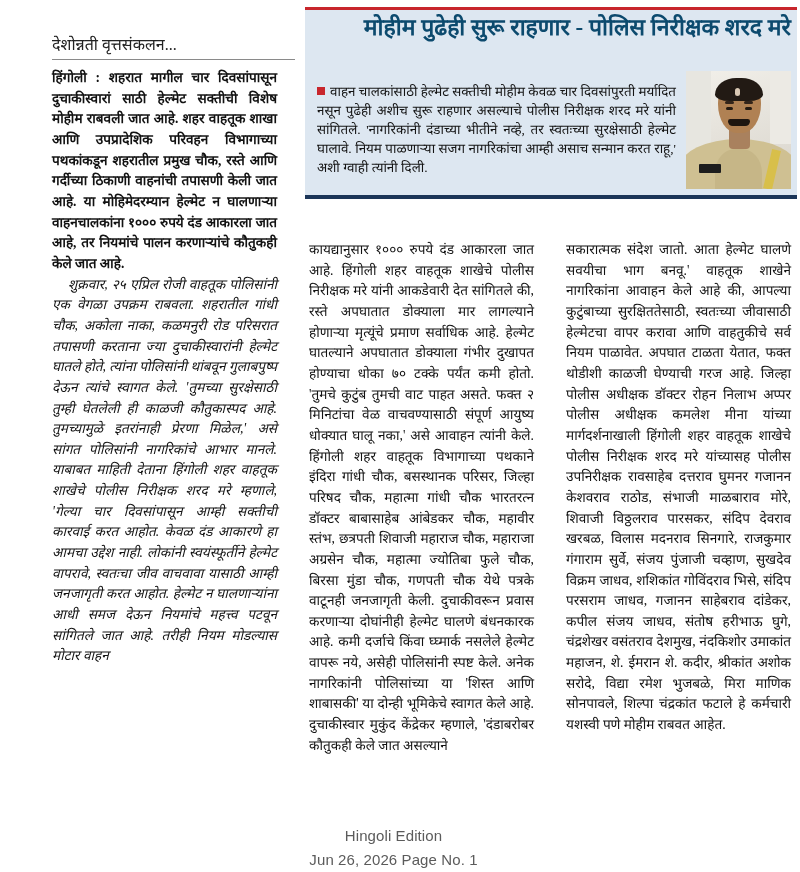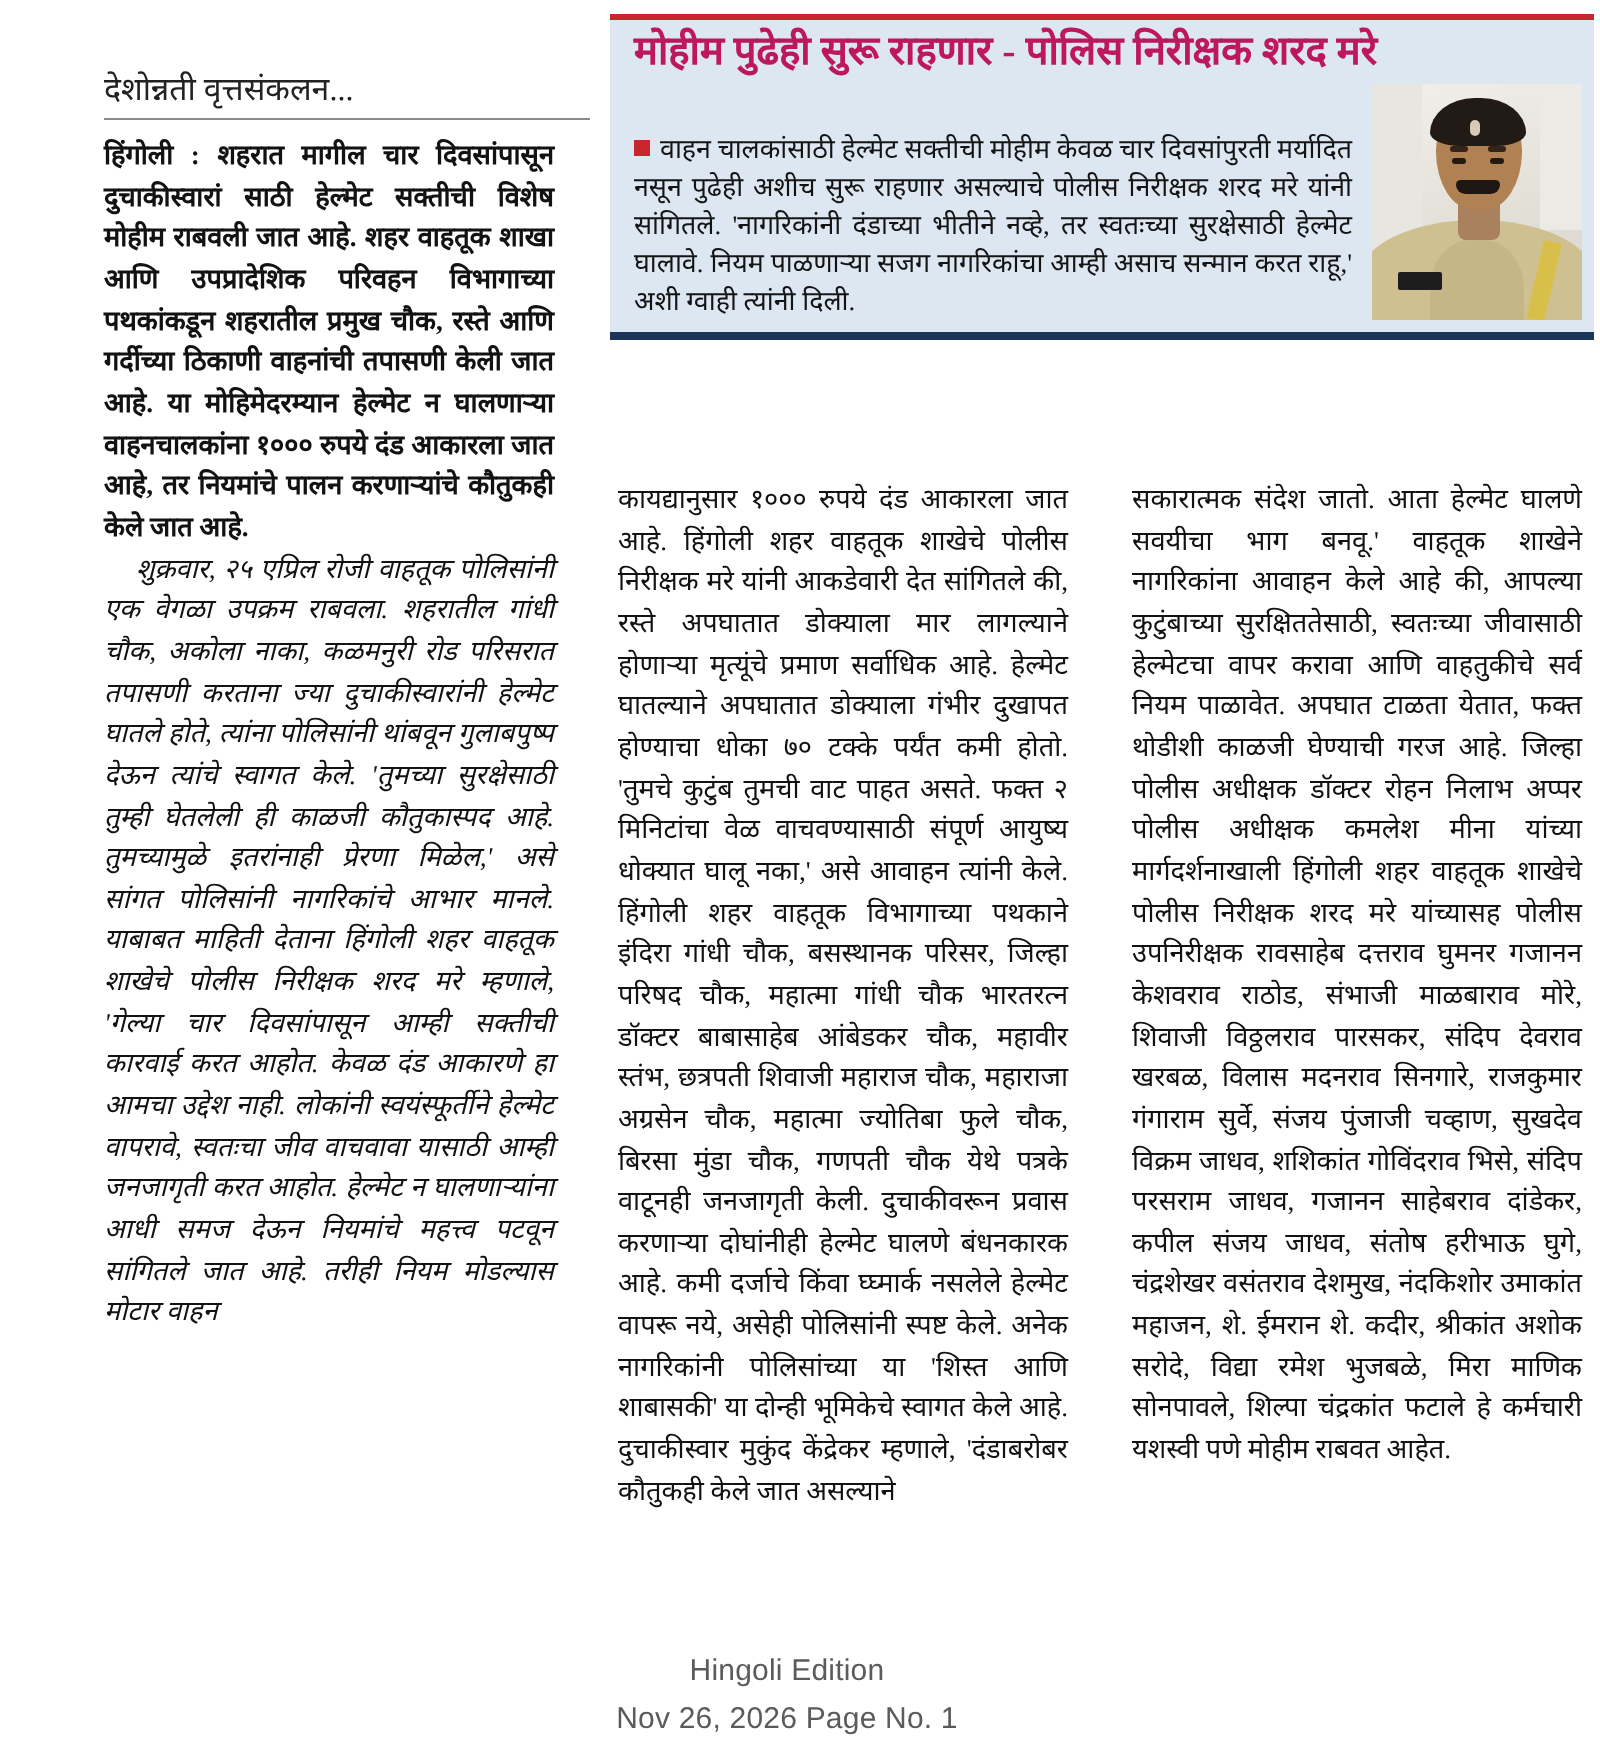--- a/index.html
+++ b/index.html
@@ -84,29 +84,31 @@
     width: 492px;
     background: #dde7f1;
     border-top: 3px solid #c8262c;
     border-bottom: 4px solid #1b3558;
     box-sizing: border-box;
     padding: 3px 6px 6px 6px;
   }
   .hl-title {
     font-family: "Liberation Serif", "DejaVu Serif", serif;
     font-weight: bold;
-    font-size: 20px;
-    color: #be185d;
+    font-size: 23px;
+    color: #0c4a6e;
     line-height: 1.25;
     padding: 1px 0 2px 6px;
     white-space: nowrap;
+    text-align: right;
   }
   .hl-body-row {
     display: flex;
-    align-items: flex-end;
+    align-items: center;
+    margin-top: 25px;
   }
   .hl-text {
     flex: 1 1 auto;
     font-family: "Liberation Serif", "DejaVu Serif", serif;
     font-size: 13.4px;
     line-height: 1.42;
     color: #141414;
     text-align: justify;
     padding: 0 6px 0 6px;
   }
@@ -255,17 +257,17 @@
       </div>
       <div class="col col-3">
         <p>सकारात्मक संदेश जातो. आता हेल्मेट घालणे सवयीचा भाग बनवू.' वाहतूक शाखेने नागरिकांना आवाहन केले आहे की, आपल्या कुटुंबाच्या सुरक्षिततेसाठी, स्वतःच्या जीवासाठी हेल्मेटचा वापर करावा आणि वाहतुकीचे सर्व नियम पाळावेत. अपघात टाळता येतात, फक्त थोडीशी काळजी घेण्याची गरज आहे. जिल्हा पोलीस अधीक्षक डॉक्टर रोहन निलाभ अप्पर पोलीस अधीक्षक कमलेश मीना यांच्या मार्गदर्शनाखाली हिंगोली शहर वाहतूक शाखेचे पोलीस निरीक्षक शरद मरे यांच्यासह पोलीस उपनिरीक्षक रावसाहेब दत्तराव घुमनर गजानन केशवराव राठोड, संभाजी माळबाराव मोरे, शिवाजी विठ्ठलराव पारसकर, संदिप देवराव खरबळ, विलास मदनराव सिनगारे, राजकुमार गंगाराम सुर्वे, संजय पुंजाजी चव्हाण, सुखदेव विक्रम जाधव, शशिकांत गोविंदराव भिसे, संदिप परसराम जाधव, गजानन साहेबराव दांडेकर, कपील संजय जाधव, संतोष हरीभाऊ घुगे, चंद्रशेखर वसंतराव देशमुख, नंदकिशोर उमाकांत महाजन, शे. ईमरान शे. कदीर, श्रीकांत अशोक सरोदे, विद्या रमेश भुजबळे, मिरा माणिक सोनपावले, शिल्पा चंद्रकांत फटाले हे कर्मचारी यशस्वी पणे मोहीम राबवत आहेत.</p>
       </div>
     </div>
 
   </div>
 
   <div class="footer">
     <div>Hingoli Edition</div>
-    <div>Nov 26, 2026 Page No. 1</div>
+    <div>Jun 26, 2026 Page No. 1</div>
     <div>Powered by: erelego.com</div>
   </div>
 
 </div>
 
 </body></html>

